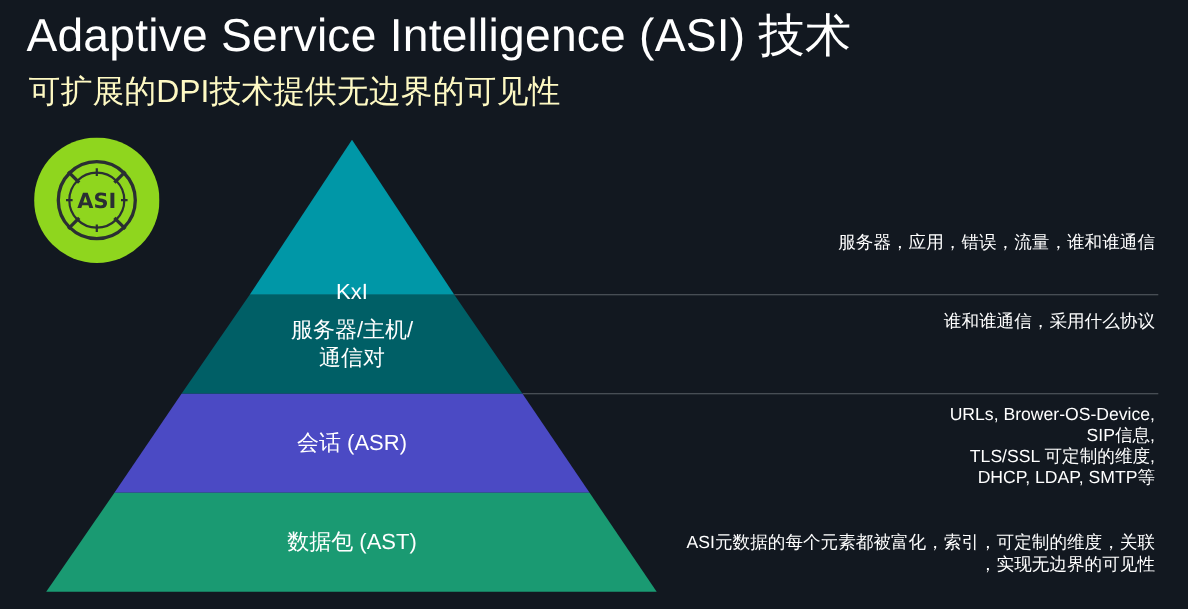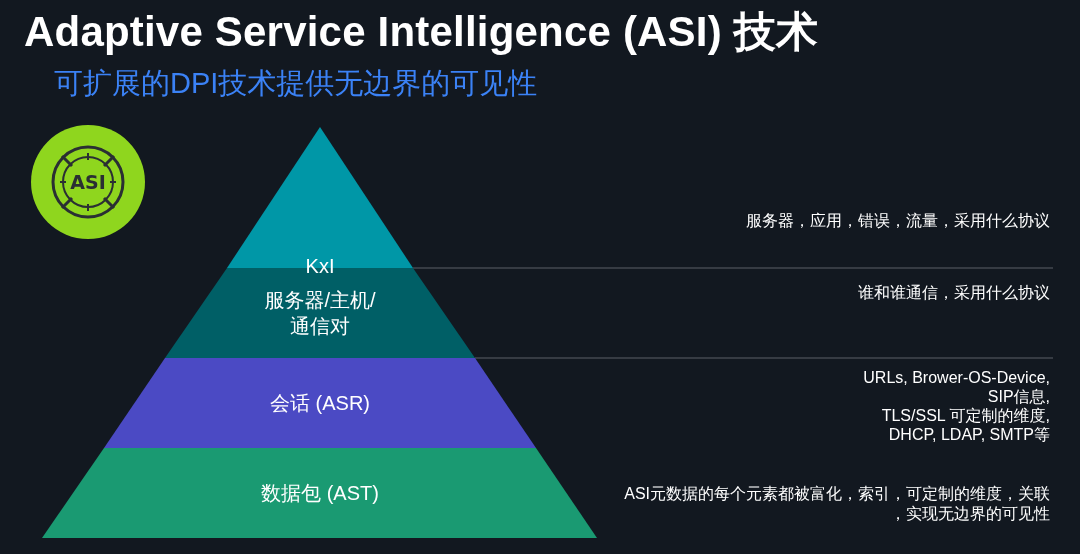--- a/index.html
+++ b/index.html
@@ -1,19 +1,19 @@
 <!DOCTYPE html>
 <html><head>
 <meta charset="utf-8">
 <style>
   html, body { margin:0; padding:0; }
   body { width:1080px; height:554px; background:#121820; position:relative; overflow:hidden;
          font-family:"Liberation Sans", "DejaVu Sans", sans-serif; color:#fff; }
-  .title { position:absolute; left:24px; top:4px; font-size:42px; font-weight:bold; color:#fff; white-space:nowrap; letter-spacing:0.2px; }
-  .subtitle { position:absolute; left:26px; top:64px; font-size:29px; color:#3b82f6; white-space:nowrap;margin-left:28px; }
+  .title { position:absolute; left:24px; top:4px; font-size:42px; font-weight:normal; color:#fff; white-space:nowrap; letter-spacing:0.2px; }
+  .subtitle { position:absolute; left:26px; top:64px; font-size:29px; color:#fef9c3; white-space:nowrap; }
   .logo { position:absolute; left:31px; top:125px; width:114px; height:114px; }
   svg.pyr { position:absolute; left:0; top:0; }
   .layer-label { position:absolute; font-size:20px; color:#fff; text-align:center; line-height:26px; }
   .desc { position:absolute; right:30px; font-size:16px; color:#fff; text-align:right; line-height:20px; white-space:nowrap; }
 </style>
 </head>
 <body>
 
 <div class="title">Adaptive Service Intelligence (ASI) 技术</div>
 <div class="subtitle">可扩展的DPI技术提供无边界的可见性</div>
@@ -46,21 +46,21 @@
 
 <div class="layer-label" style="left:240px; width:160px; top:209px;margin-top:44px;">KxI</div>
 <div class="layer-label" style="left:220px; width:200px; top:287px;">
   <div>服务器/主机/</div>
   <div>通信对</div>
 </div>
 <div class="layer-label" style="left:220px; width:200px; top:390px;">会话 (ASR)</div>
 <div class="layer-label" style="left:220px; width:200px; top:480px;">数据包 (AST)</div>
 
 <div class="desc" style="top:211px;">
-  <div>服务器，应用，错误，流量，采用什么协议</div>
+  <div>服务器，应用，错误，流量，谁和谁通信</div>
 </div>
 <div class="desc" style="top:283px;">
   <div>谁和谁通信，采用什么协议</div>
 </div>
 <div class="desc" style="top:368px; line-height:19px;">
   <div>URLs, Brower-OS-Device,</div>
   <div>SIP信息,</div>
   <div>TLS/SSL 可定制的维度,</div>
   <div>DHCP, LDAP, SMTP等</div>
 </div>

